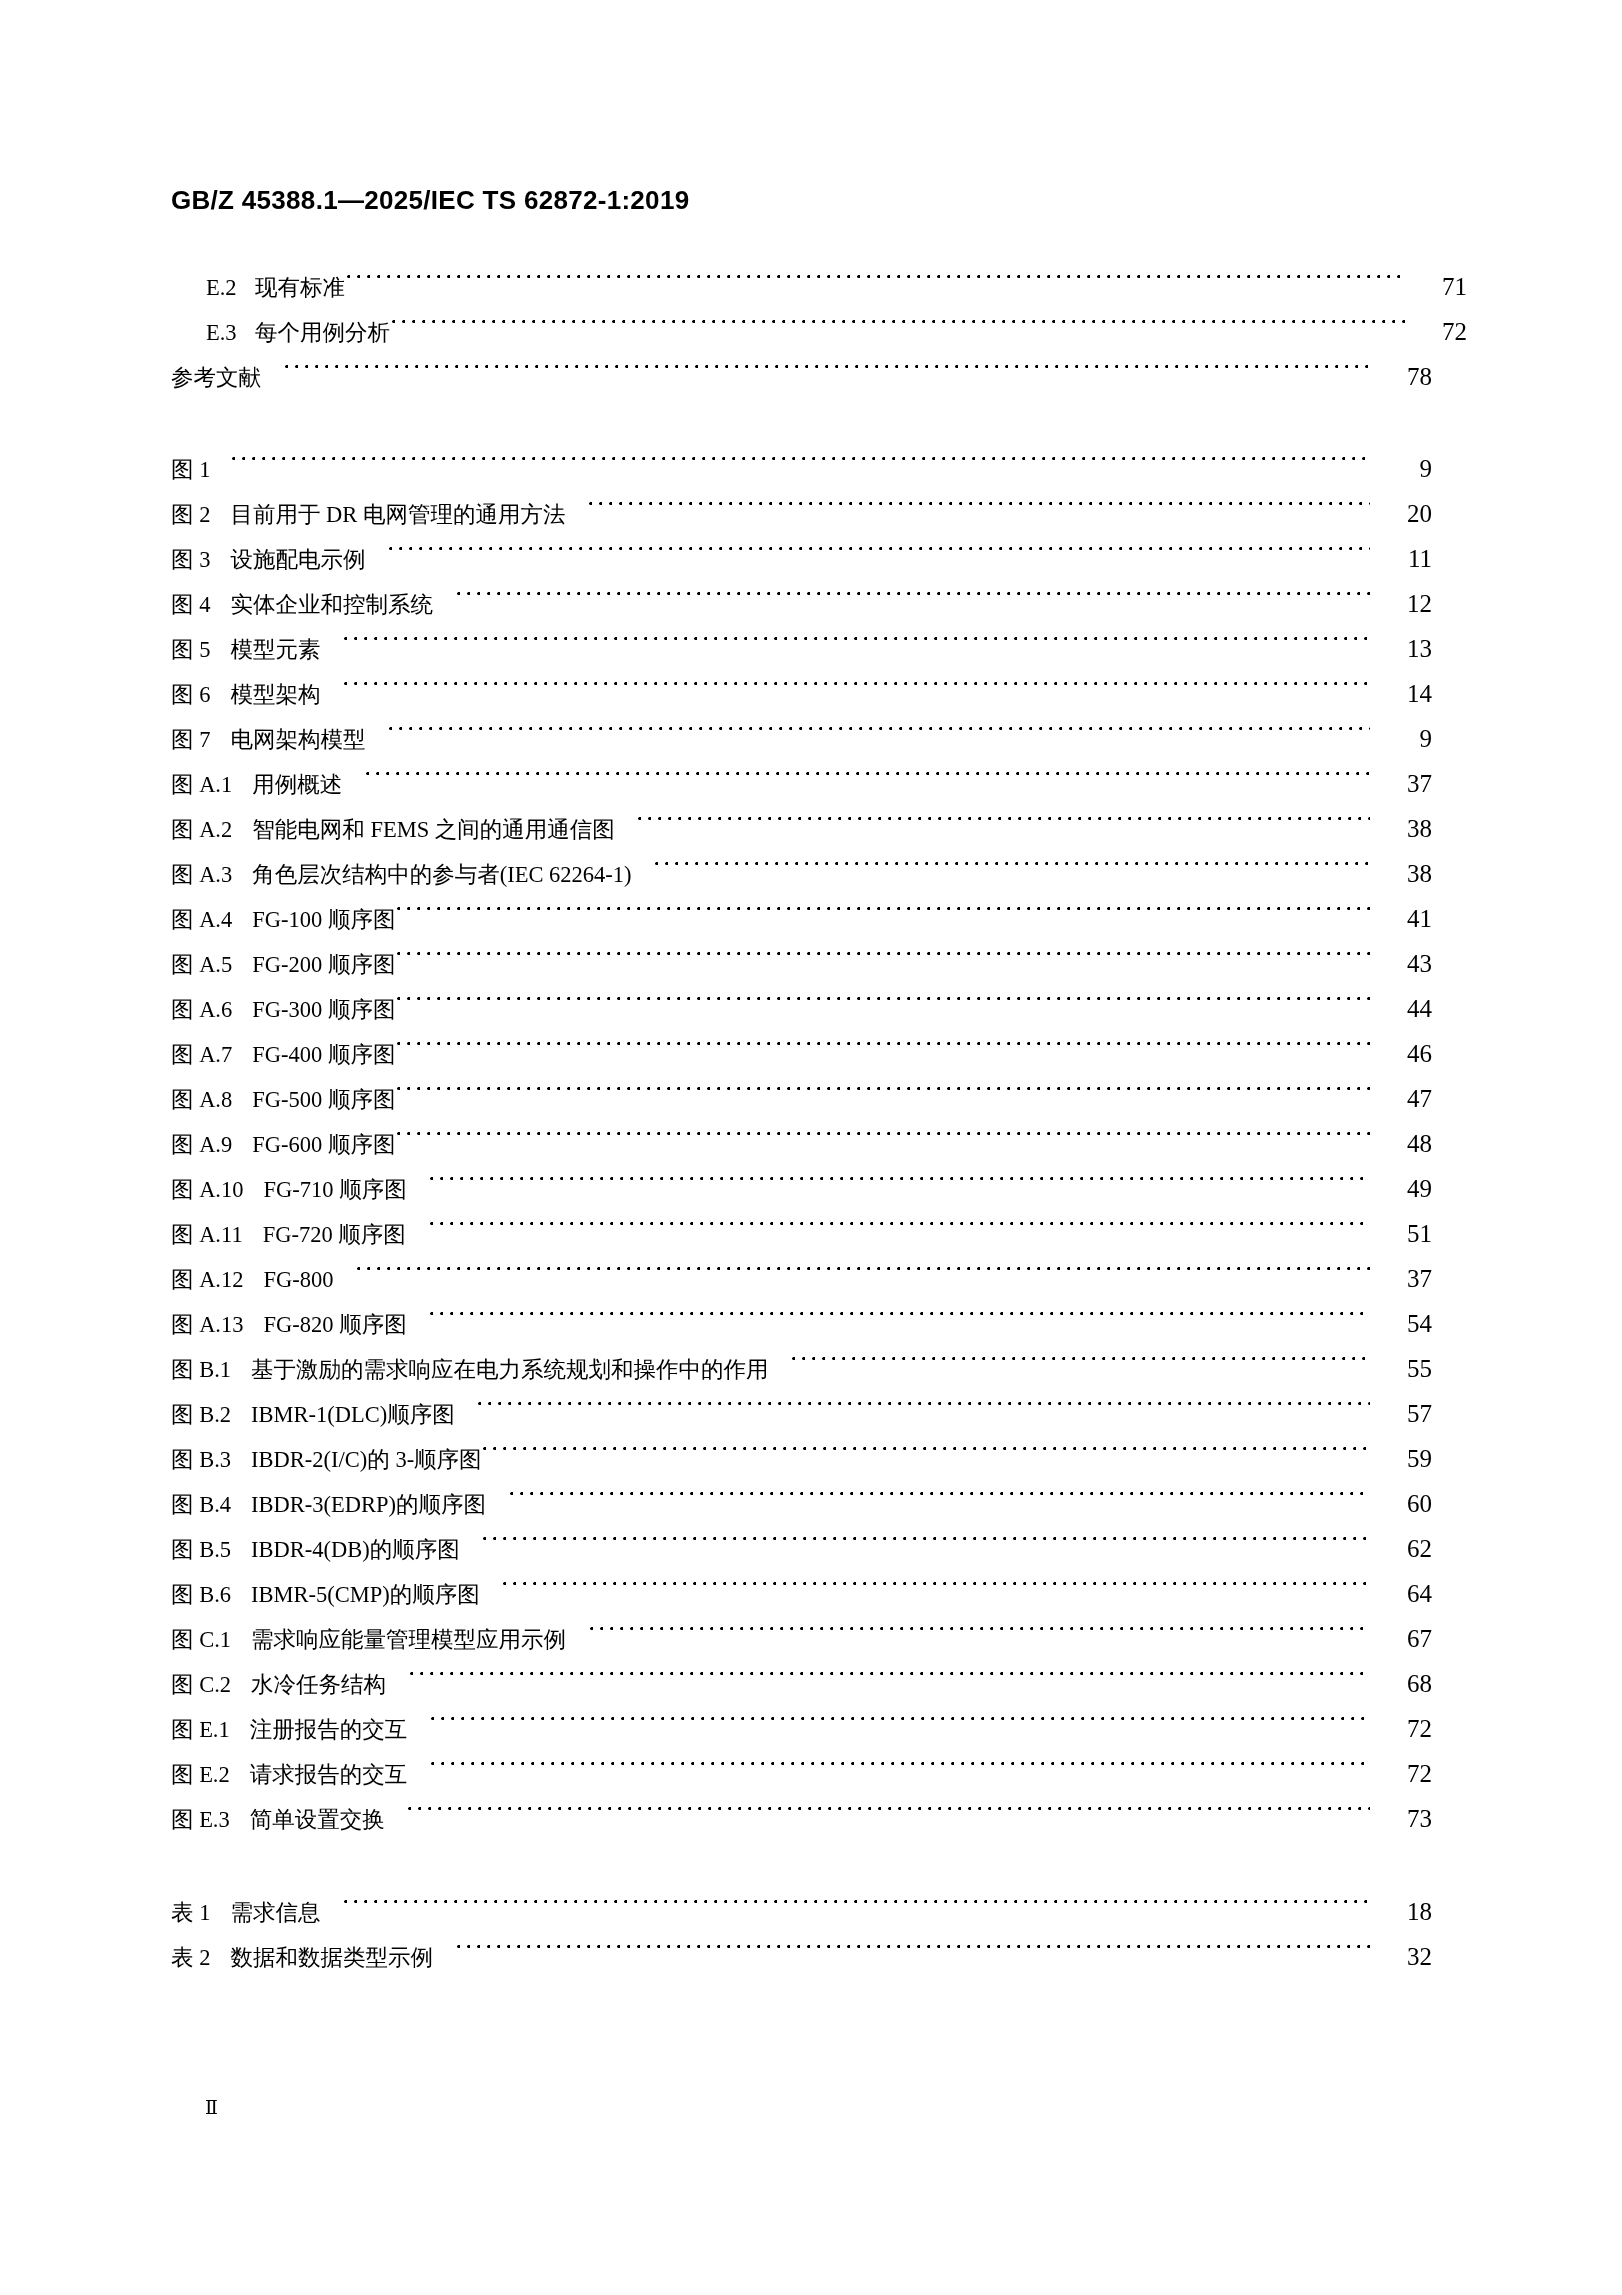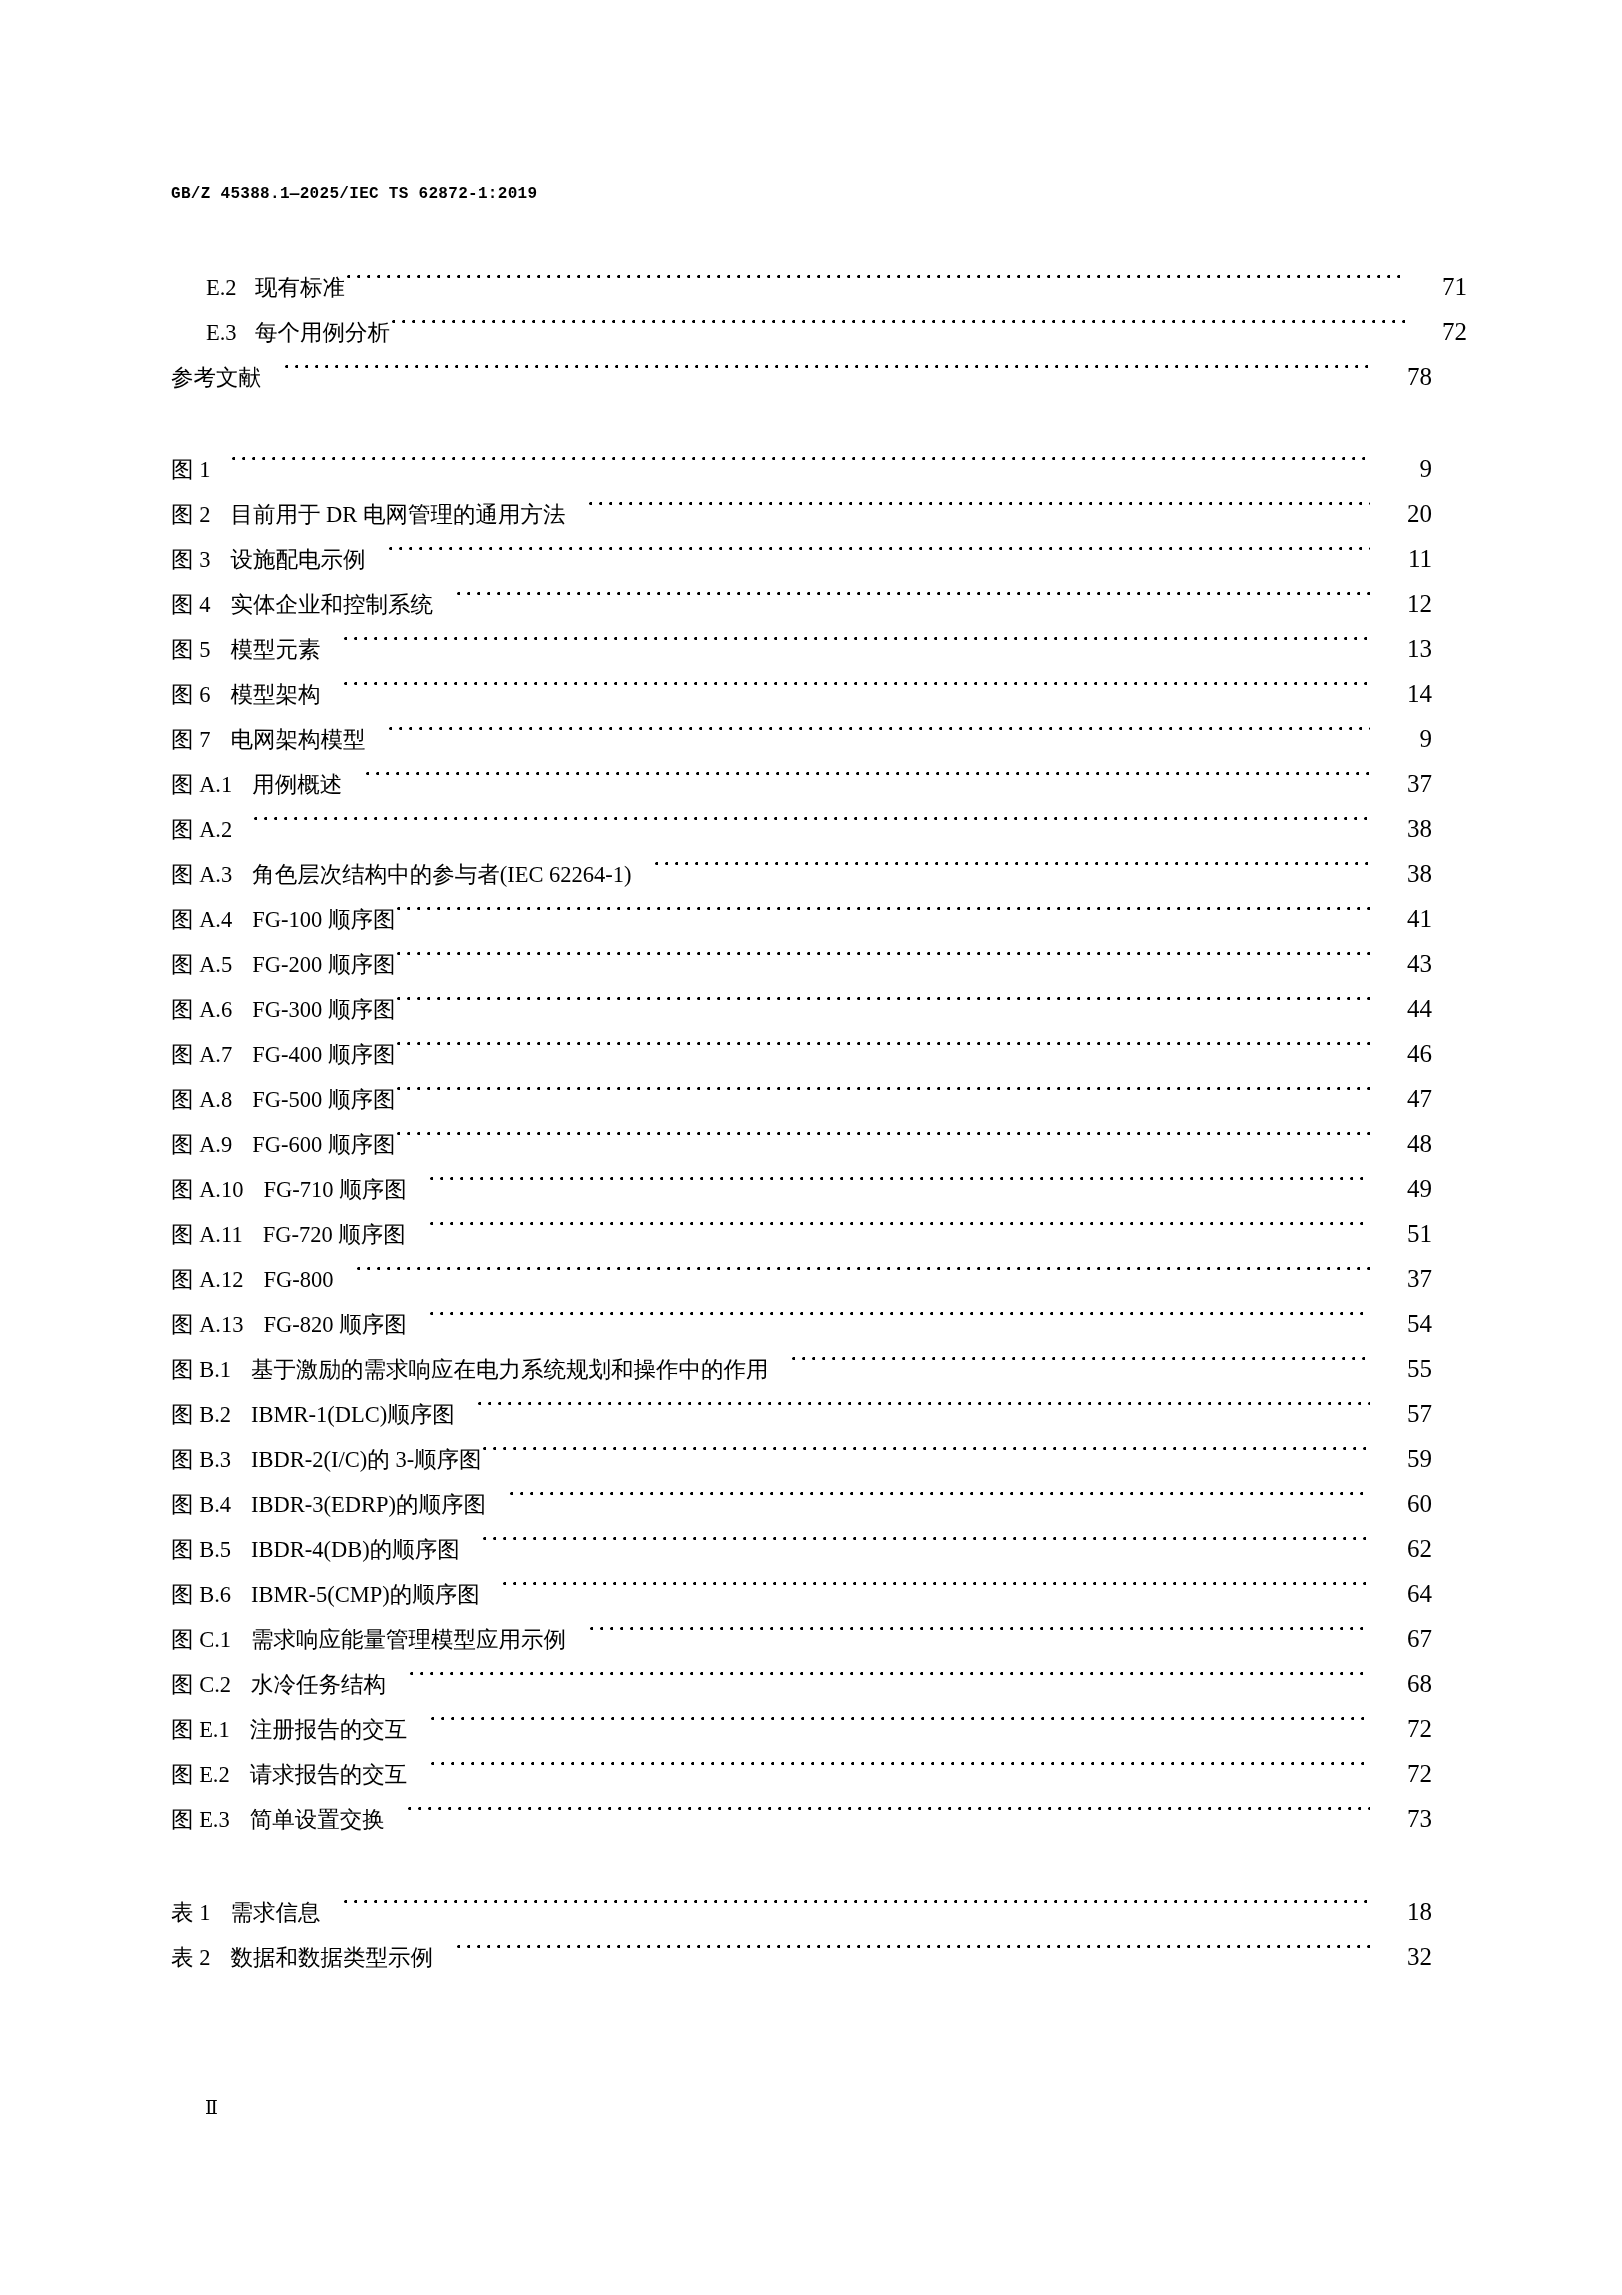--- a/index.html
+++ b/index.html
@@ -16,23 +16,23 @@
     color: #000000;
     overflow: hidden;
     box-sizing: border-box;
   }
 
   
   .doc-header {
     position: absolute;
     left: 171px;
     top: 185px;
-    font-family: Liberation Mono, monospace;
+    font-family: Liberation Sans, sans-serif;
     font-weight: bold;
-    font-size: 16px;
+    font-size: 26px;
     letter-spacing: 0.3px;
     white-space: nowrap;
   }
 
   
   .toc {
     position: absolute;
     left: 171px;
     top: 250px;
     width: 1261px;
@@ -210,20 +210,21 @@
           <span class="label">
             <span class="tag w-fig">图 A.1</span>
             <span class="title-txt wide">用例概述</span>
           </span>
           <span class="leader"></span>
           <span class="num-col">37</span>
         </div>
         <div class="row indent-0">
           <span class="label">
             <span class="tag w-fig">图 A.2</span>
+            <span class="title-txt wide">智能电网和 FEMS 之间的通用通信图</span>
           </span>
           <span class="leader"></span>
           <span class="num-col">38</span>
         </div>
         <div class="row indent-0">
           <span class="label">
             <span class="tag w-fig">图 A.3</span>
             <span class="title-txt wide">角色层次结构中的参与者(IEC 62264-1)</span>
           </span>
           <span class="leader"></span>

